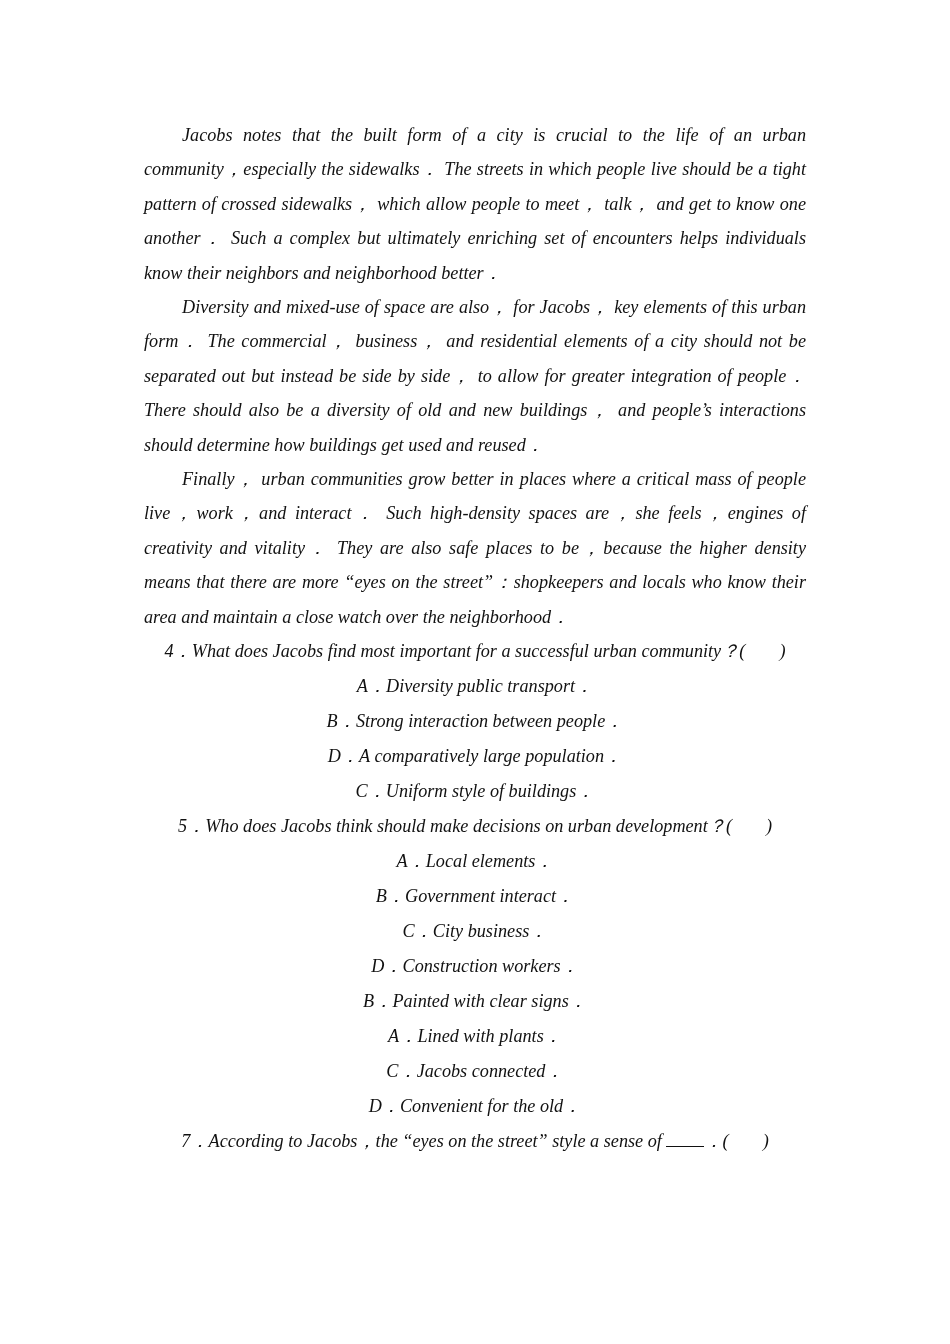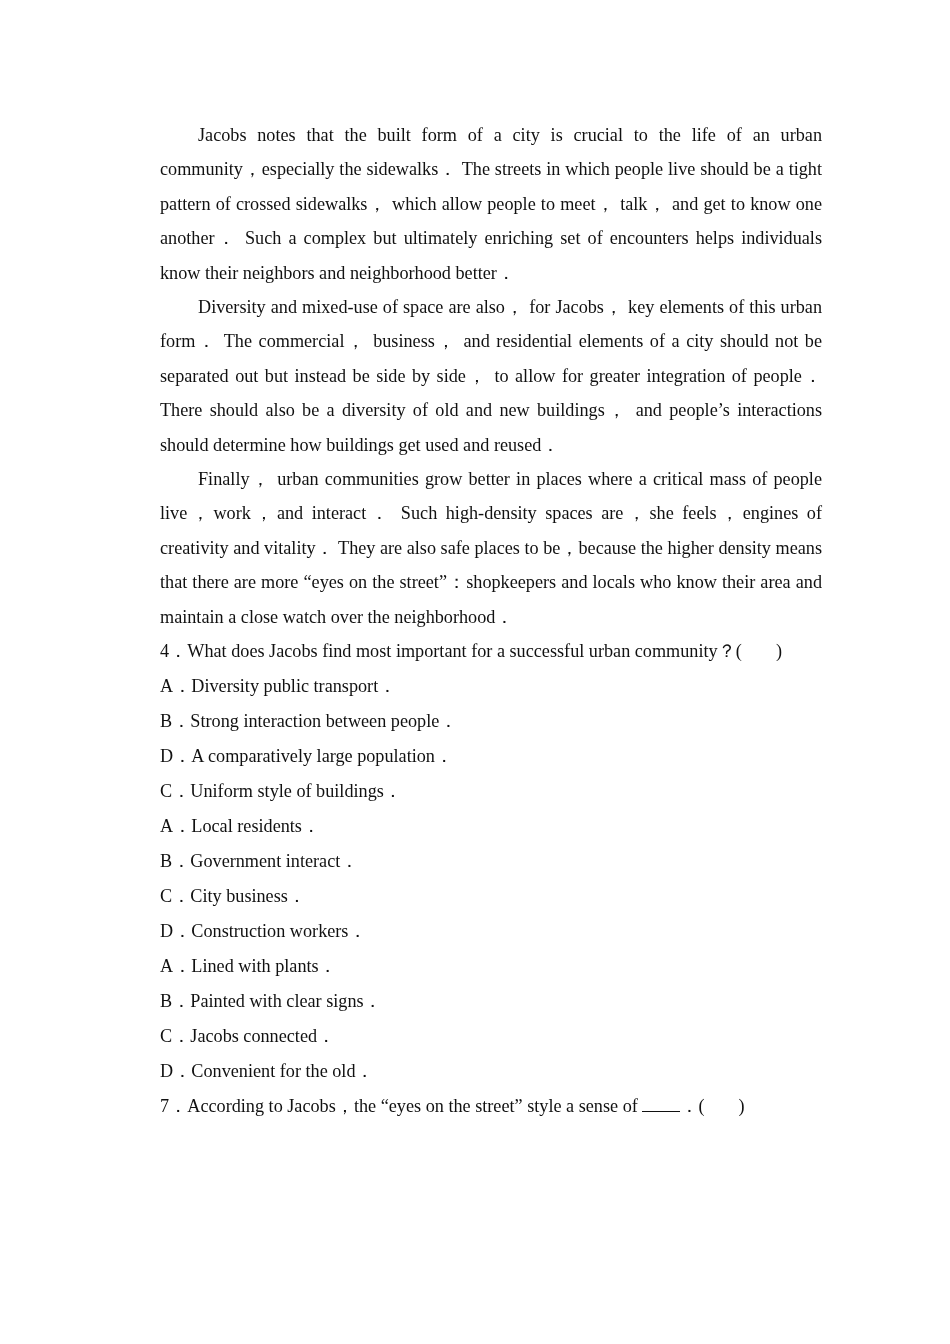--- a/index.html
+++ b/index.html
@@ -10,36 +10,38 @@
   body {
     width: 950px;
     height: 1344px;
     position: relative;
     overflow: hidden;
     font-family: "Liberation Serif", "DejaVu Serif", serif;
     color: #111111;
   }
   .page {
     position: absolute;
-    left: 160px;
+    left: 144px;
     top: 118px;
     width: 662px;
+    font-style: italic;
   }
   .para {
     font-size: 18.2px;
     line-height: 34.4px;
     text-align: justify;
     text-indent: 38px;
     margin: 0;
   }
   .line {
     font-size: 18.2px;
     line-height: 35px;
     margin: 0;
     white-space: pre;
+    text-align: center;
   }
   .num { display: inline-block; }
   .blank {
     display: inline-block;
     width: 38px;
     border-bottom: 1px solid #111;
     height: 14px;
     vertical-align: baseline;
   }
 </style>
@@ -54,29 +56,30 @@
 
   <div>
     <p class="line"><span class="num">4．</span><span>What does Jacobs find most important for a successful urban community？(</span><span style="display:inline-block;width:34px;"></span><span>)</span></p>
     <p class="line"><span>A．</span><span>Diversity public transport．</span></p>
     <p class="line"><span>B．</span><span>Strong interaction between people．</span></p>
     <p class="line"><span>D．</span><span>A comparatively large population．</span></p>
     <p class="line"><span>C．</span><span>Uniform style of buildings．</span></p>
   </div>
 
   <div>
-    <p class="line"><span>A．</span><span>Local residents．</span></p>
+    <p class="line"><span class="num">5．</span><span>Who does Jacobs think should make decisions on urban development？(</span><span style="display:inline-block;width:34px;"></span><span>)</span></p>
+    <p class="line"><span>A．</span><span>Local elements．</span></p>
     <p class="line"><span>B．</span><span>Government interact．</span></p>
     <p class="line"><span>C．</span><span>City business．</span></p>
     <p class="line"><span>D．</span><span>Construction workers．</span></p>
   </div>
 
   <div>
+    <p class="line"><span>B．</span><span>Painted with clear signs．</span></p>
     <p class="line"><span>A．</span><span>Lined with plants．</span></p>
-    <p class="line"><span>B．</span><span>Painted with clear signs．</span></p>
     <p class="line"><span>C．</span><span>Jacobs connected．</span></p>
     <p class="line"><span>D．</span><span>Convenient for the old．</span></p>
   </div>
 
   <div>
     <p class="line"><span class="num">7．</span><span>According to Jacobs，the “eyes on the street” style a sense of</span> <span class="blank"></span><span>．(</span><span style="display:inline-block;width:34px;"></span><span>)</span></p>
   </div>
 
 </div>
 

